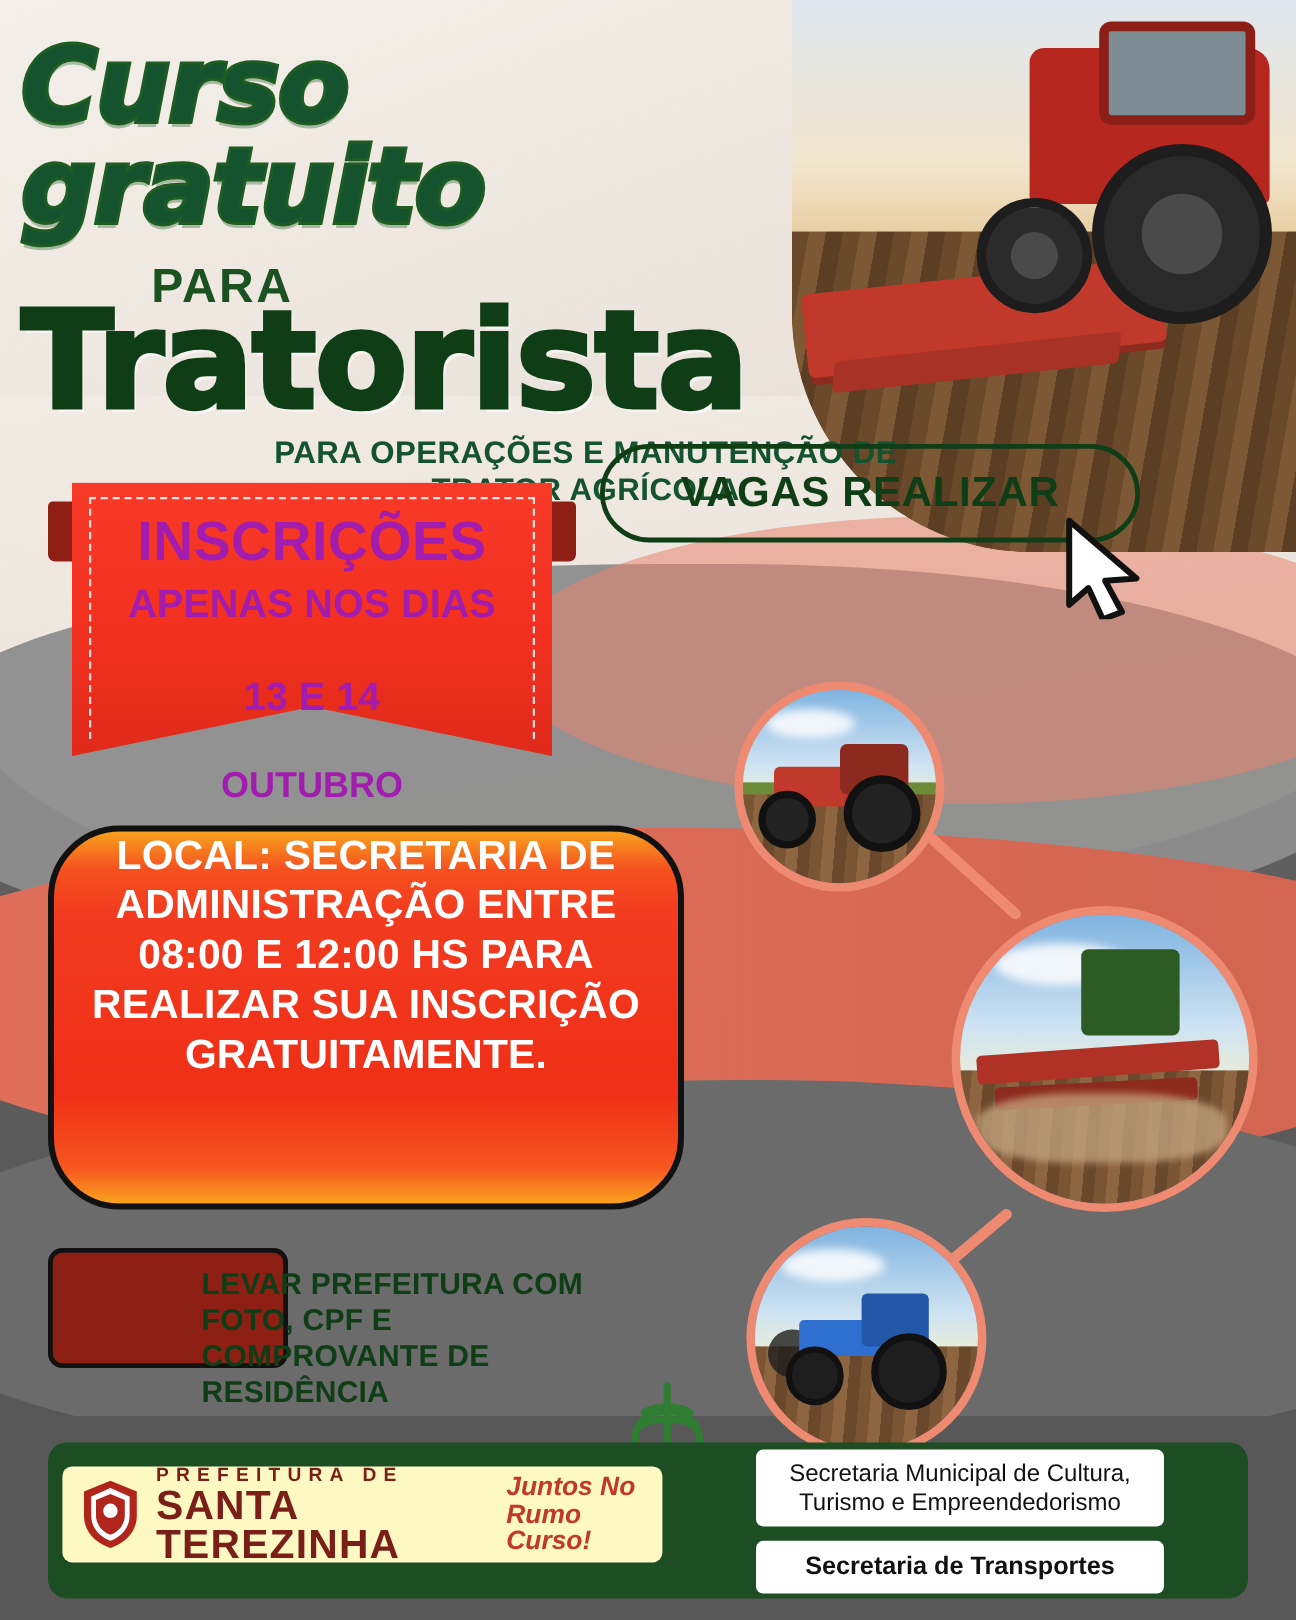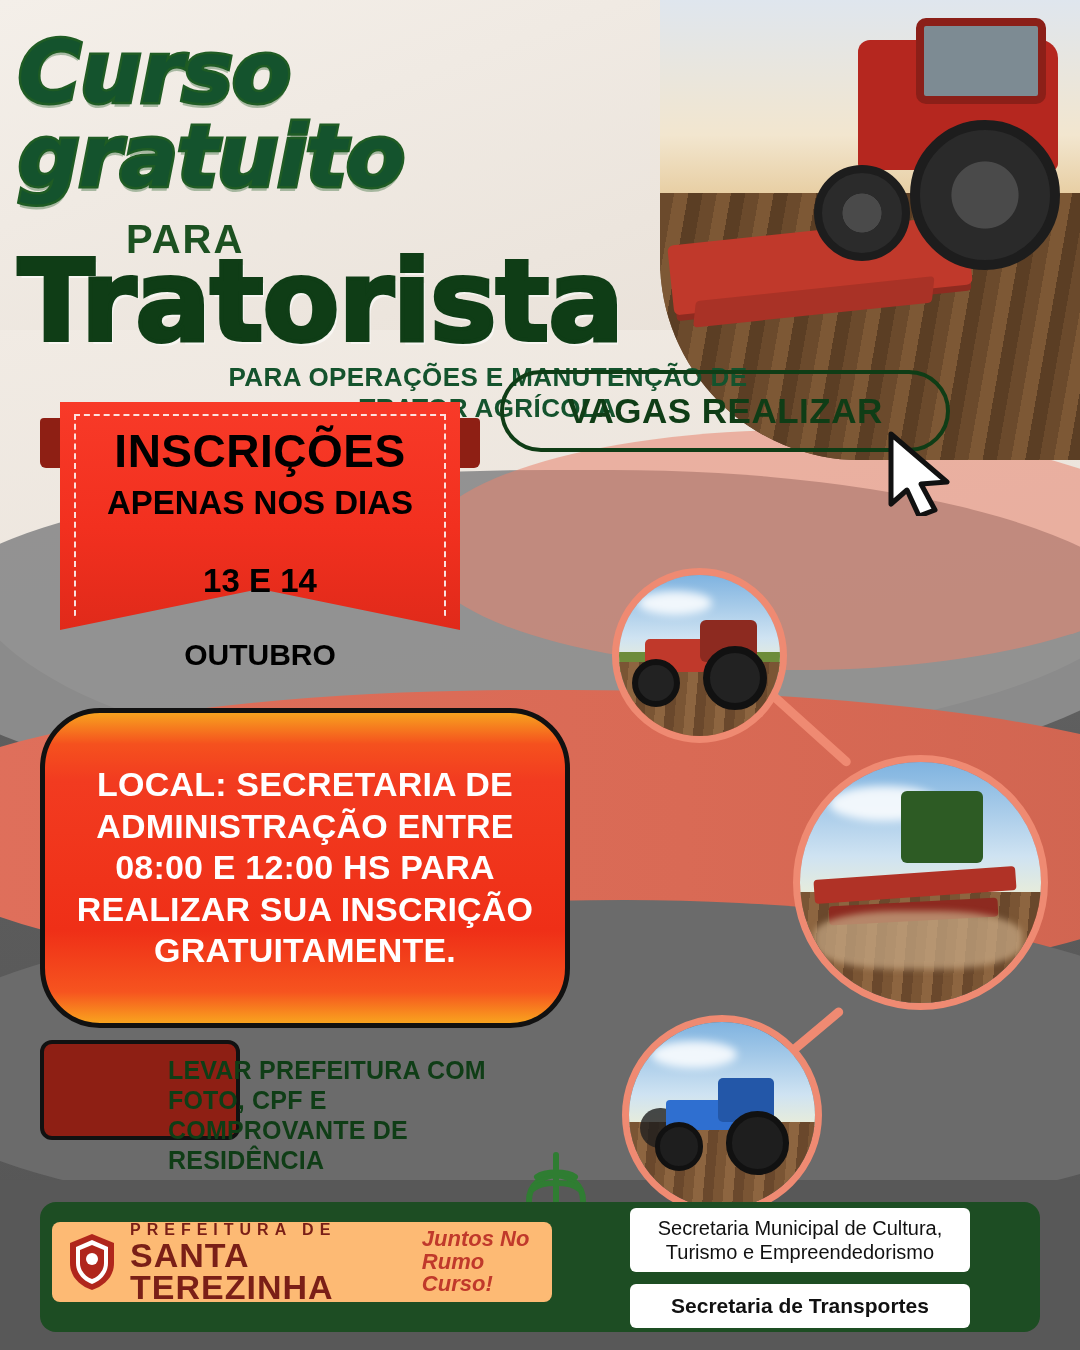--- a/index.html
+++ b/index.html
@@ -118,36 +118,36 @@
   .insc-banner .tail-r { position:absolute; right:0; top:16px; width:46px; height:50px; background:#8e1f14; border-radius:0 4px 6px 0; }
   .insc-banner .body {
     position:absolute; left:20px; top:0; right:20px; height:228px;
     background: linear-gradient(180deg,#f83a28 0%,#f2301f 55%,#e02a1a 100%);
     clip-path: polygon(0 0, 100% 0, 100% 100%, 50% 82%, 0 100%);
     box-shadow: 0 6px 14px rgba(0,0,0,.25);
   }
   .insc-banner .dashes { position:absolute; left:34px; top:12px; right:34px; height:202px;
     border:2px dashed rgba(255,255,255,.85); border-bottom:none;
     clip-path: polygon(0 0, 100% 0, 100% 100%, 50% 84%, 0 100%); }
-  .insc-banner .txt { position:absolute; left:20px; right:20px; top:22px; text-align:center; color:#000000; }
+  .insc-banner .txt { position:absolute; left:20px; right:20px; top:22px; text-align:center; color:#a21caf; }
   .insc-title { font-size:46px; font-weight:700; letter-spacing:.5px; }
   .insc-l2 { font-size:33px; font-weight:700; margin-top:6px; }
   .insc-l3 { font-size:33px; font-weight:700;margin-top:40px; }
   .insc-l4 { font-size:30px; font-weight:700;margin-top:38px; }
 
   
   .local-shadowbox {
     position:absolute; left:40px; top:1040px; width:200px; height:100px;
     background:#8e1f14; border:4px solid #111; border-radius:12px;
   }
   .local-box {
-    position:absolute; left:40px; top:708px; width:530px; height:320px;
+    position:absolute; left:40px; top:688px; width:530px; height:320px;
     border:5px solid #111; border-radius:60px;
     background: linear-gradient(180deg,#f7a21f 0%,#f5511e 10%,#f23b20 22%,#ef2f17 70%,#f6541f 90%,#f9a31e 100%);
-    display:flex; align-items:center; justify-content:center;
+    display:flex; align-items:flex-start; justify-content:center;
   }
   .local-text {
     color:#fff; font-size:34px; font-weight:700; line-height:1.22; text-align:center; letter-spacing:.2px;
     padding: 0 26px;
   }
   .levar-text {
     position:absolute; left:168px; top:1055px; width:340px;
     color:#0f3d16; font-size:25px; font-weight:700; line-height:1.2; letter-spacing:.2px;
   }
 
@@ -188,21 +188,21 @@
   .senar .mark { width:78px; height:62px; margin:0 auto; }
   .senar .name { font-size:26px; color:#2f7d32; font-weight:400; letter-spacing:1px; margin-top:2px; }
 
   
   .bottom-bar {
     position:absolute; left:40px; bottom:18px; width:1000px; height:130px;
     background:#1d4d23; border-radius:16px;
   }
   .pref-logo {
     position:absolute; left:52px; bottom:48px; width:500px; height:80px;
-    background:#fdba74; border-radius:8px; display:flex; align-items:center; padding:0 12px;
+    background:#fef9c3; border-radius:8px; display:flex; align-items:center; padding:0 12px;
   }
   .pref-crest { width:56px; height:62px; flex:0 0 auto; }
   .pref-texts { margin-left:10px; }
   .pref-prefeitura { font-size:16px; font-weight:700; color:#7a1f17; letter-spacing:6px; }
   .pref-city { font-size:34px; font-weight:700; color:#7a1f17; letter-spacing:1px; line-height:.95; }
   .pref-slogan {
     margin-left:auto; text-align:left; color:#c0392b; font-style:italic; font-weight:700;
     font-size:22px; line-height:1.02; padding-left:10px;
   }
   .sec-box {

